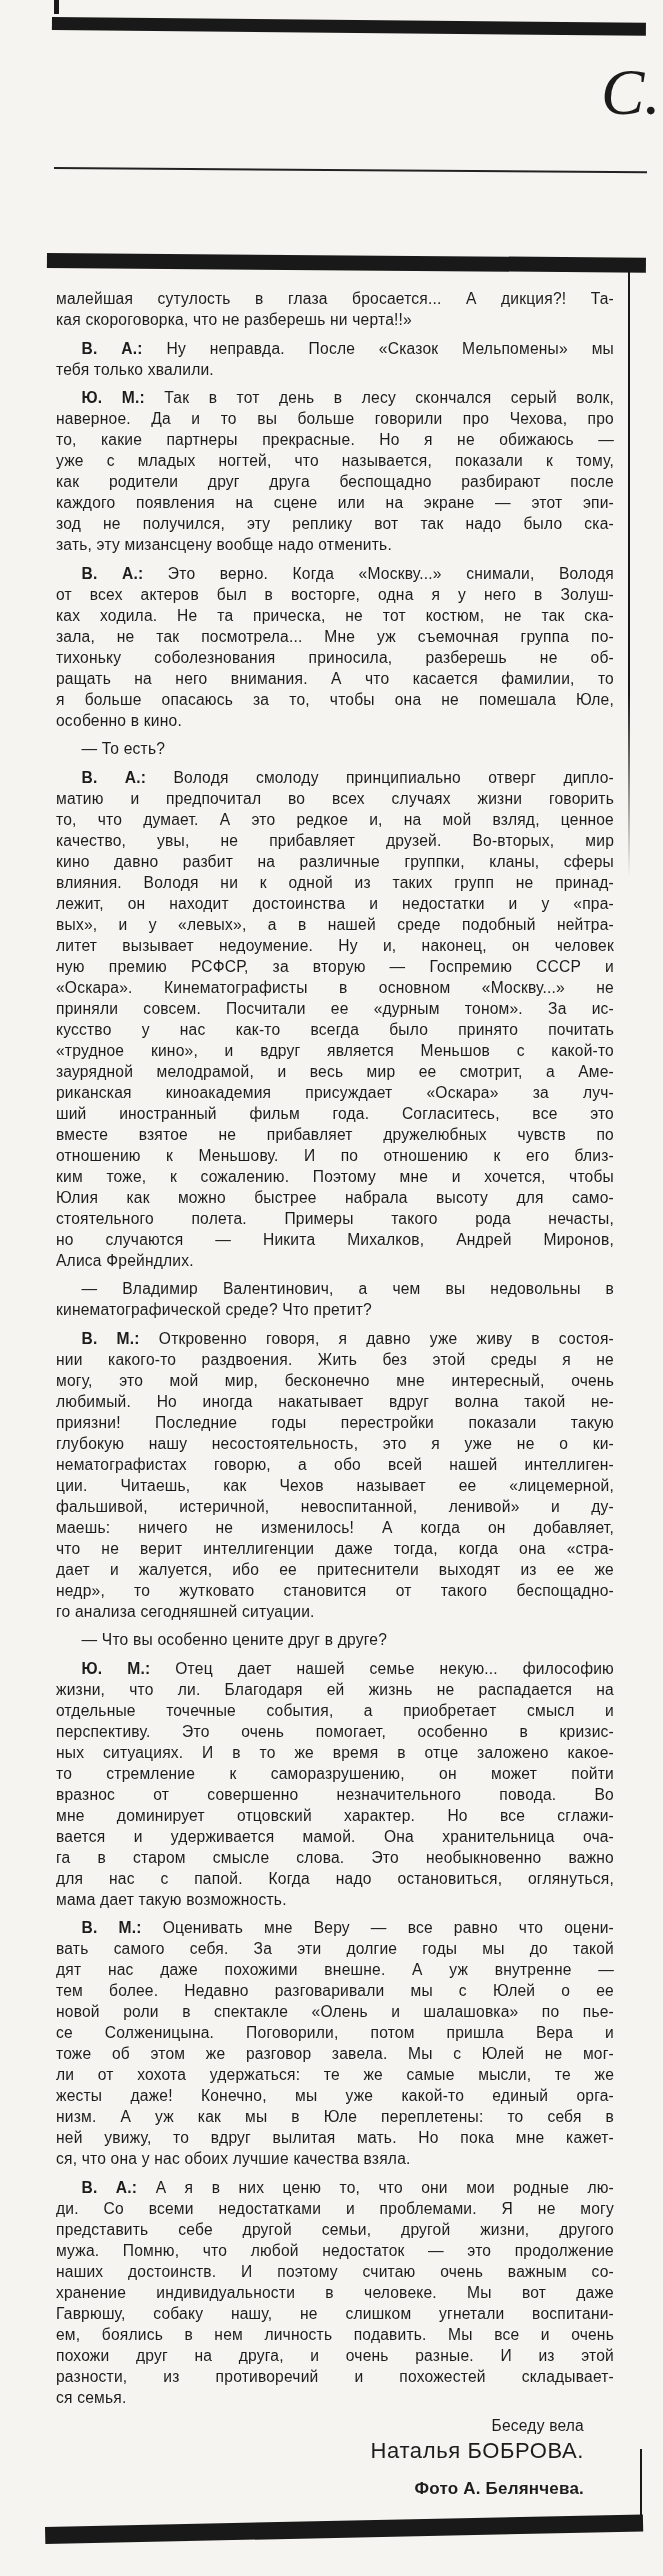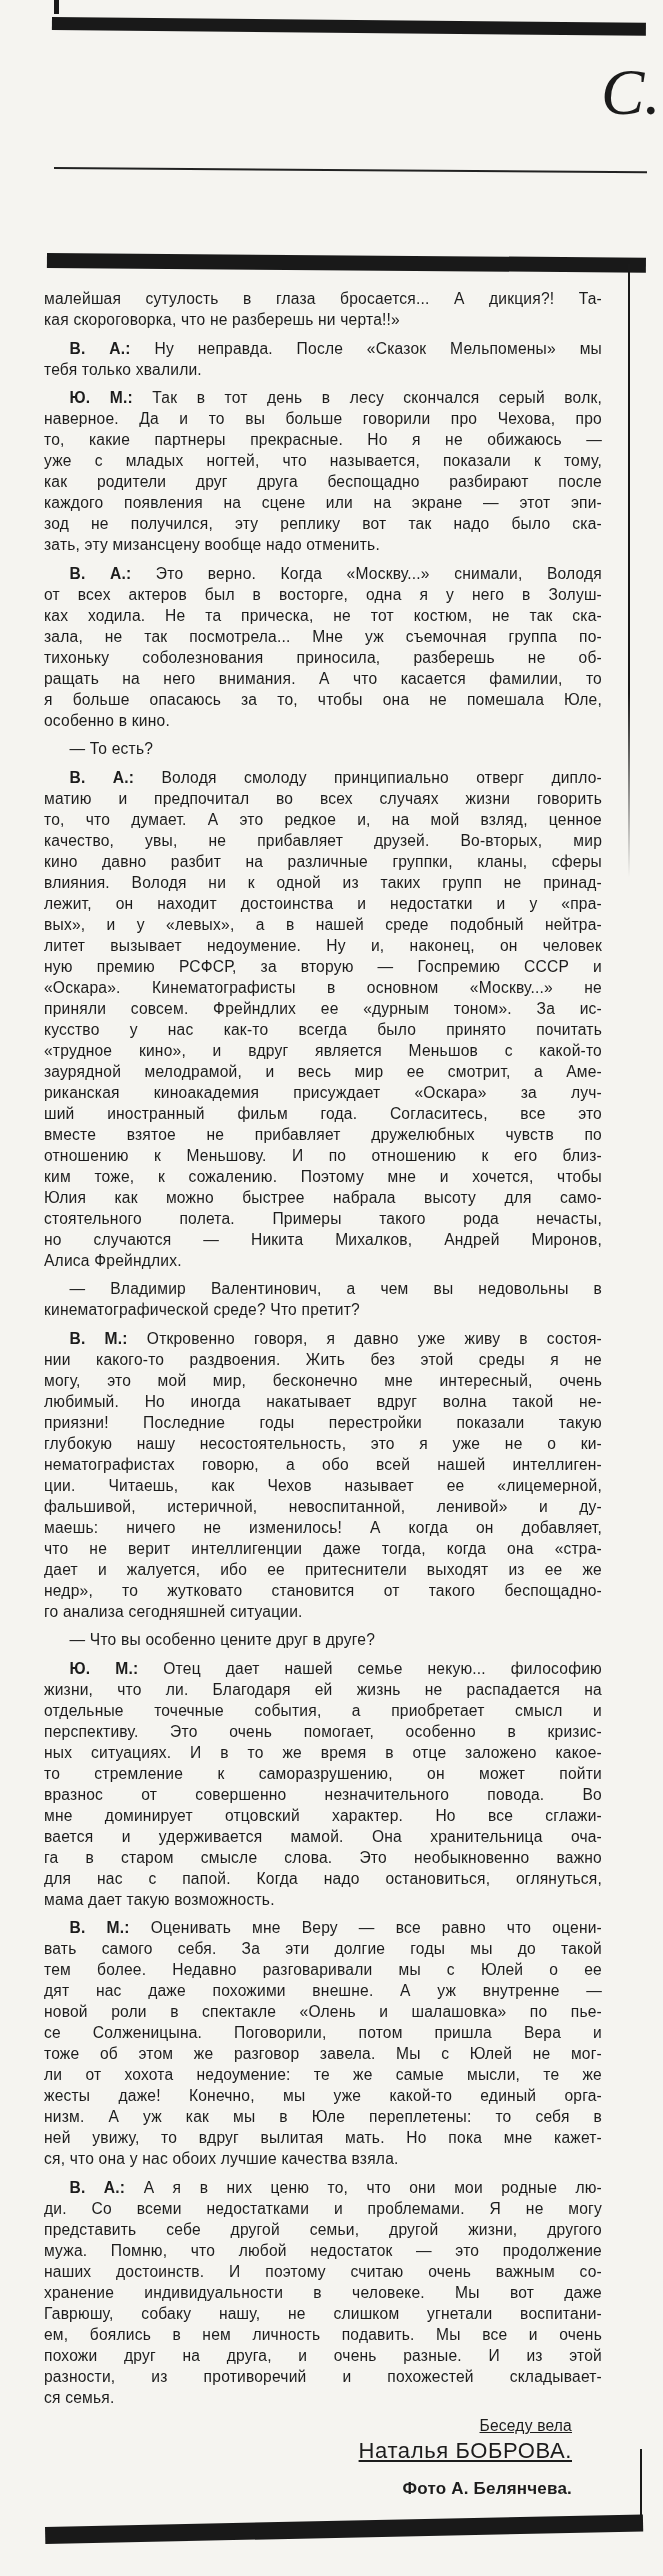--- a/index.html
+++ b/index.html
@@ -21,31 +21,31 @@
   .vrule{position:absolute;width:1.7px;background:linear-gradient(#1a1a1a 0%,#1a1a1a 70%,rgba(26,26,26,0) 100%);}
   .vrule-1{left:628px;top:264px;height:613px;}
   .vrule-2{left:640px;top:2449px;height:80px;background:#1a1a1a;}
   .headline-letter{
     position:absolute;left:601px;top:60px;
     font-family:"Liberation Serif", serif;
     font-style:italic;font-weight:400;
     font-size:65px;line-height:1;color:#1b1b1b;
   }
   .body-col{
-    position:absolute;left:44px;top:288px;width:558px;
+    position:absolute;left:56px;top:288px;width:558px;
     font-size:15.6px;line-height:21px;letter-spacing:0.2px;
   }
   .para{margin:0 0 7.5px 0;}
   .para .line{text-align:justify;text-align-last:justify;}
   .para .line.last{text-align:right;text-align-last:left;}
   .para.speech .line:first-child,
   .para.question .line:first-child{text-indent:25.5px;}
   .para.question{font-weight:normal;}
   .speaker{font-weight:bold;}
-  .signature{margin-top:2px;text-align:right;padding-right:30px;text-decoration:underline;}
+  .signature{margin-top:2px;text-align:right;padding-right:30px;}
   .sig-role{font-size:15.6px;}
   .sig-name{font-size:22px;letter-spacing:0.6px;margin-top:3.5px;}
   .photo-credit{margin-top:17.4px;text-align:right;padding-right:30px;font-weight:bold;font-size:17px;}
 </style>
 </head>
 <body>
 
 <div class="page">
   <div class="bar corner-tick"></div>
   <div class="bar top-bar"></div>
@@ -93,21 +93,21 @@
           <div class="line">матию и предпочитал во всех случаях жизни говорить</div>
           <div class="line">то, что думает. А это редкое и, на мой взляд, ценное</div>
           <div class="line">качество, увы, не прибавляет друзей. Во-вторых, мир</div>
           <div class="line">кино давно разбит на различные группки, кланы, сферы</div>
           <div class="line">влияния. Володя ни к одной из таких групп не принад-</div>
           <div class="line">лежит, он находит достоинства и недостатки и у «пра-</div>
           <div class="line">вых», и у «левых», а в нашей среде подобный нейтра-</div>
           <div class="line">литет вызывает недоумение. Ну и, наконец, он человек</div>
           <div class="line">ную премию РСФСР, за вторую — Госпремию СССР и</div>
           <div class="line">«Оскара». Кинематографисты в основном «Москву...» не</div>
-          <div class="line">приняли совсем. Фрейндлих ее «дурным тоном». За ис-</div>
+          <div class="line">приняли совсем. Посчитали ее «дурным тоном». За ис-</div>
           <div class="line">кусство у нас как-то всегда было принято почитать</div>
           <div class="line">«трудное кино», и вдруг является Меньшов с какой-то</div>
           <div class="line">заурядной мелодрамой, и весь мир ее смотрит, а Аме-</div>
           <div class="line">риканская киноакадемия присуждает «Оскара» за луч-</div>
           <div class="line">ший иностранный фильм года. Согласитесь, все это</div>
           <div class="line">вместе взятое не прибавляет дружелюбных чувств по</div>
           <div class="line">отношению к Меньшову. И по отношению к его близ-</div>
           <div class="line">ким тоже, к сожалению. Поэтому мне и хочется, чтобы</div>
           <div class="line">Юлия как можно быстрее набрала высоту для само-</div>
           <div class="line">стоятельного полета. Примеры такого рода нечасты,</div>
@@ -147,26 +147,26 @@
           <div class="line">вразнос от совершенно незначительного повода. Во</div>
           <div class="line">мне доминирует отцовский характер. Но все сглажи-</div>
           <div class="line">вается и удерживается мамой. Она хранительница оча-</div>
           <div class="line">га в старом смысле слова. Это необыкновенно важно</div>
           <div class="line">для нас с папой. Когда надо остановиться, оглянуться,</div>
           <div class="line last">мама дает такую возможность.</div>
         </div>
         <div class="para speech">
           <div class="line"><span class="speaker">В. М.:</span><span> Оценивать мне Веру — все равно что оцени-</span></div>
           <div class="line">вать самого себя. За эти долгие годы мы до такой</div>
+          <div class="line">дят нас даже похожими внешне. А уж внутренне —</div>
           <div class="line">тем более. Недавно разговаривали мы с Юлей о ее</div>
-          <div class="line">дят нас даже похожими внешне. А уж внутренне —</div>
           <div class="line">новой роли в спектакле «Олень и шалашовка» по пье-</div>
           <div class="line">се Солженицына. Поговорили, потом пришла Вера и</div>
           <div class="line">тоже об этом же разговор завела. Мы с Юлей не мог-</div>
-          <div class="line">ли от хохота недоумение: те же самые мысли, те же</div>
+          <div class="line">ли от хохота удержаться: те же самые мысли, те же</div>
           <div class="line">жесты даже! Конечно, мы уже какой-то единый орга-</div>
           <div class="line">низм. А уж как мы в Юле переплетены: то себя в</div>
           <div class="line">ней увижу, то вдруг вылитая мать. Но пока мне кажет-</div>
           <div class="line last">ся, что она у нас обоих лучшие качества взяла.</div>
         </div>
         <div class="para speech">
           <div class="line"><span class="speaker">В. А.:</span><span> А я в них ценю то, что они мои родные лю-</span></div>
           <div class="line">ди. Со всеми недостатками и проблемами. Я не могу</div>
           <div class="line">представить себе другой семьи, другой жизни, другого</div>
           <div class="line">мужа. Помню, что любой недостаток — это продолжение</div>

